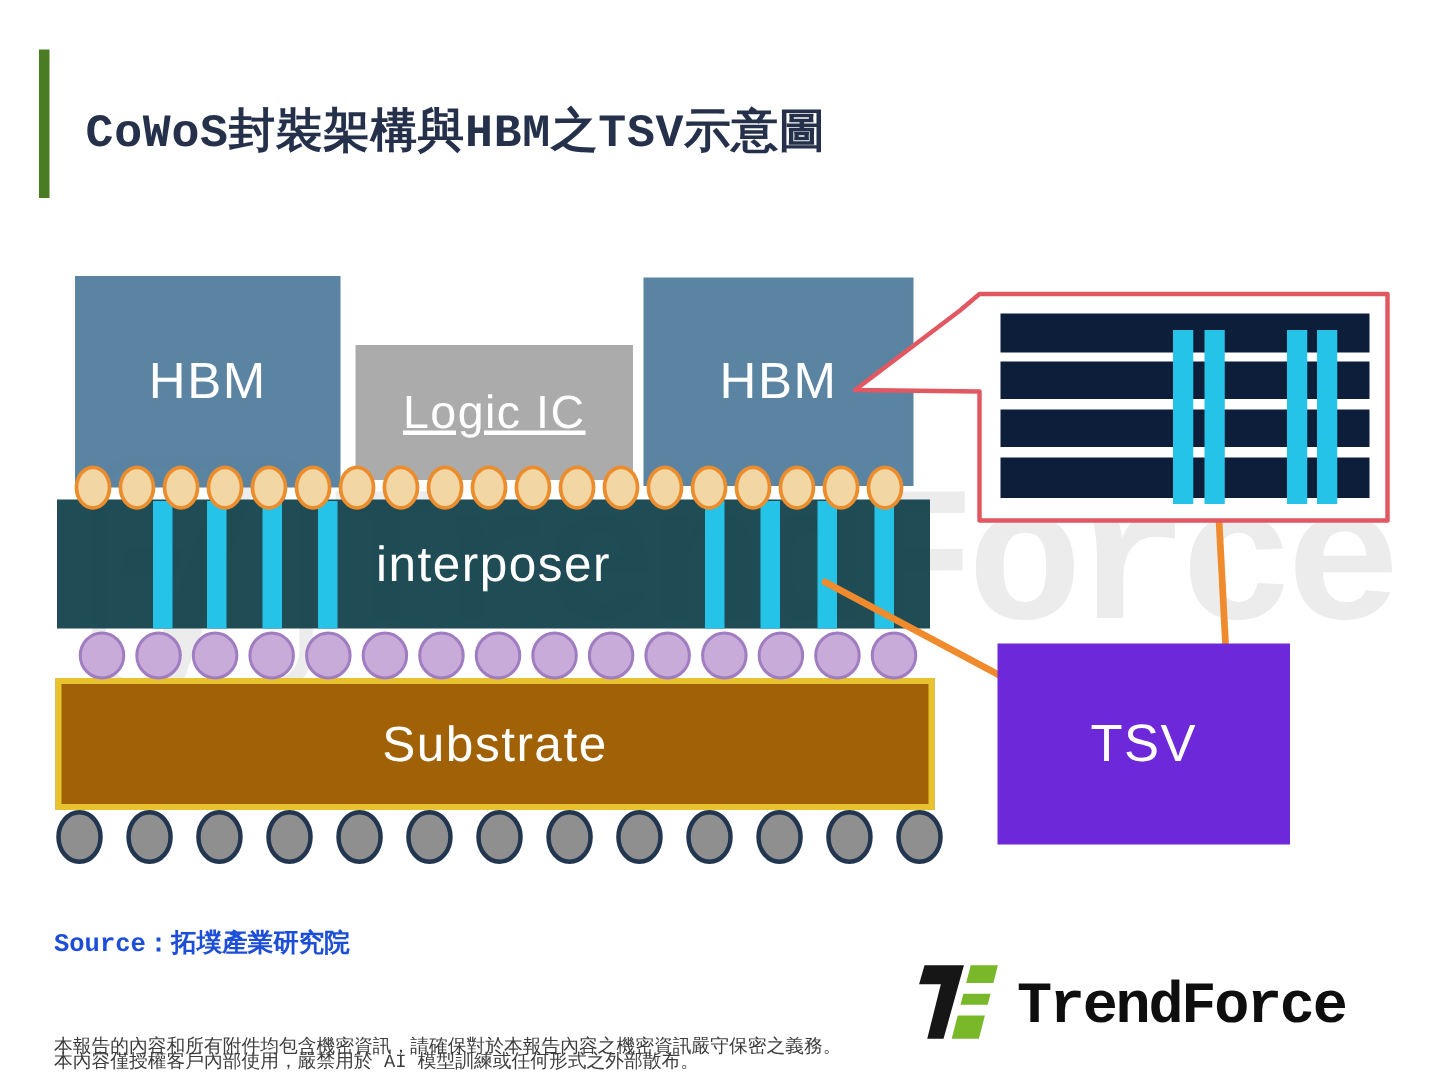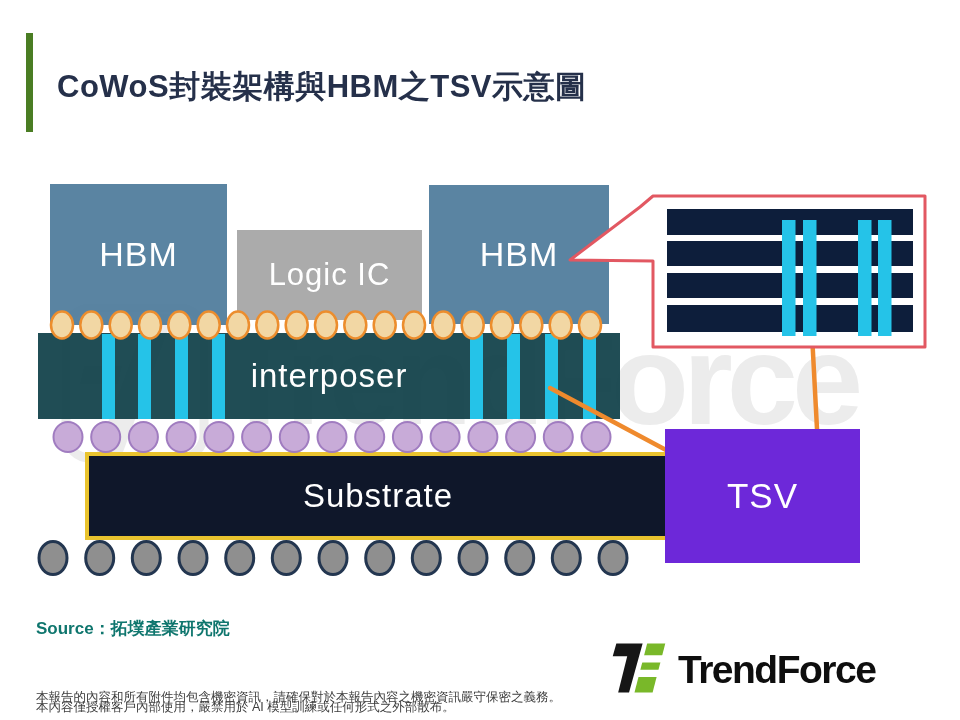--- a/index.html
+++ b/index.html
@@ -1,33 +1,33 @@
 <!DOCTYPE html>
 <html><head>
 <meta charset="utf-8">
 <style>
   * { margin:0; padding:0; box-sizing:border-box; }
   html,body { width:960px; height:720px; }
   body {
     position:relative; background:#ffffff; overflow:hidden;
     font-family:"Liberation Sans","DejaVu Sans",sans-serif;
   }
-  .abs { position:absolute; }
+  .abs { position:absolute;font-family:Liberation Mono, monospace; }
   
   #accent-bar { left:26px; top:33px; width:7px; height:99px; }
   #page-title { left:57px; top:66px; font-size:31px; font-weight:800; letter-spacing:.5px; }
   
   #watermark { left:0; top:0; width:960px; height:720px; z-index:1; }
   #wm-mark { left:60px; top:300px; }
   #wm-text { left:220px; top:306px; font-size:128px; font-weight:700; letter-spacing:-6px; white-space:nowrap; }
   
   .block { position:absolute; display:flex; align-items:center; justify-content:center;
            color:#fff; z-index:2; letter-spacing:1px; }
   #hbm-left   { left:50px;  top:184px; width:177px; height:141px; font-size:34px; }
-  #logic-ic   { left:237px; top:230px; width:185px; height:90px;  font-size:31px; }
+  #logic-ic   { left:237px; top:230px; width:185px; height:90px;  font-size:31px;text-decoration:underline; }
   #hbm-right  { left:429px; top:185px; width:180px; height:139px; font-size:34px; }
   #interposer { left:38px;  top:333px; width:582px; height:86px;  font-size:33px; }
   #substrate  { left:37px;  top:452px; width:586px; height:88px;  font-size:33px; }
   #tsv-box    { left:665px; top:429px; width:195px; height:134px; font-size:35px; z-index:5; }
   svg.layer { position:absolute; left:0; top:0; width:960px; height:720px; }
   #layer-shapes  { z-index:3; }
   #layer-callout { z-index:4; }
   
   #source-line { left:36px; top:617px; font-size:17px; font-weight:700; }
   #disclaimer-1 { left:36px; top:650px; font-size:12.5px;margin-top:39px; }
@@ -58,21 +58,21 @@
 </div>
 <div class="block" id="logic-ic" style="background: rgba(166, 166, 166, 0.95);">
   <span>Logic IC</span>
 </div>
 <div class="block" id="hbm-right" style="background: rgba(78, 123, 155, 0.93);">
   <span>HBM</span>
 </div>
 <div class="block" id="interposer" style="background: rgba(13, 62, 70, 0.92);">
   <span>interposer</span>
 </div>
-<div class="block" id="substrate" style="background: #0f172a; border: 4px solid rgb(233, 195, 46); margin-left: 48px;">
+<div class="block" id="substrate" style="background: #a16207; border: 4px solid rgb(233, 195, 46);">
   <span>Substrate</span>
 </div>
 
 <svg class="layer" id="layer-shapes">
     <rect x="102" y="334" width="13" height="85" fill="#25c3e8"></rect>
     <rect x="138" y="334" width="13" height="85" fill="#25c3e8"></rect>
     <rect x="175" y="334" width="13" height="85" fill="#25c3e8"></rect>
     <rect x="212" y="334" width="13" height="85" fill="#25c3e8"></rect>
     <rect x="470" y="334" width="13" height="85" fill="#25c3e8"></rect>
     <rect x="507" y="334" width="13" height="85" fill="#25c3e8"></rect>
@@ -137,21 +137,21 @@
     <rect x="782" y="220" width="13.5" height="116" fill="#25c3e8"></rect>
     <rect x="803" y="220" width="13.5" height="116" fill="#25c3e8"></rect>
     <rect x="858" y="220" width="13.5" height="116" fill="#25c3e8"></rect>
     <rect x="878" y="220" width="13.5" height="116" fill="#25c3e8"></rect>
   </svg>
 
 <div class="block" id="tsv-box" style="background: #6d28d9;">
   <span>TSV</span>
 </div>
 
-<div class="abs" id="source-line" style="color: #0f766e;">Source：拓墣產業研究院</div>
+<div class="abs" id="source-line" style="color: #1d4ed8;">Source：拓墣產業研究院</div>
 <div class="abs" id="disclaimer-1">本報告的內容和所有附件均包含機密資訊，請確保對於本報告內容之機密資訊嚴守保密之義務。</div>
 <div class="abs" id="disclaimer-2">本內容僅授權客戶內部使用，嚴禁用於 AI 模型訓練或任何形式之外部散布。</div>
 
 <div class="abs" id="tf-logo">
   <span>
     <svg width="58" height="56" viewBox="0 0 64 58">
       <polygon points="7,2 36,2 21,56 9,56 19,16 3,16" stroke-linejoin="round" fill="#161616"></polygon>
       <polygon points="41,2 61,2 47,56 27,56" fill="#79b829"></polygon>
       <polygon fill="#ffffff" points="36,15 60,15 58,23 34,23"></polygon>
       <polygon fill="#ffffff" points="32,31 56,31 54,39 30,39"></polygon>

